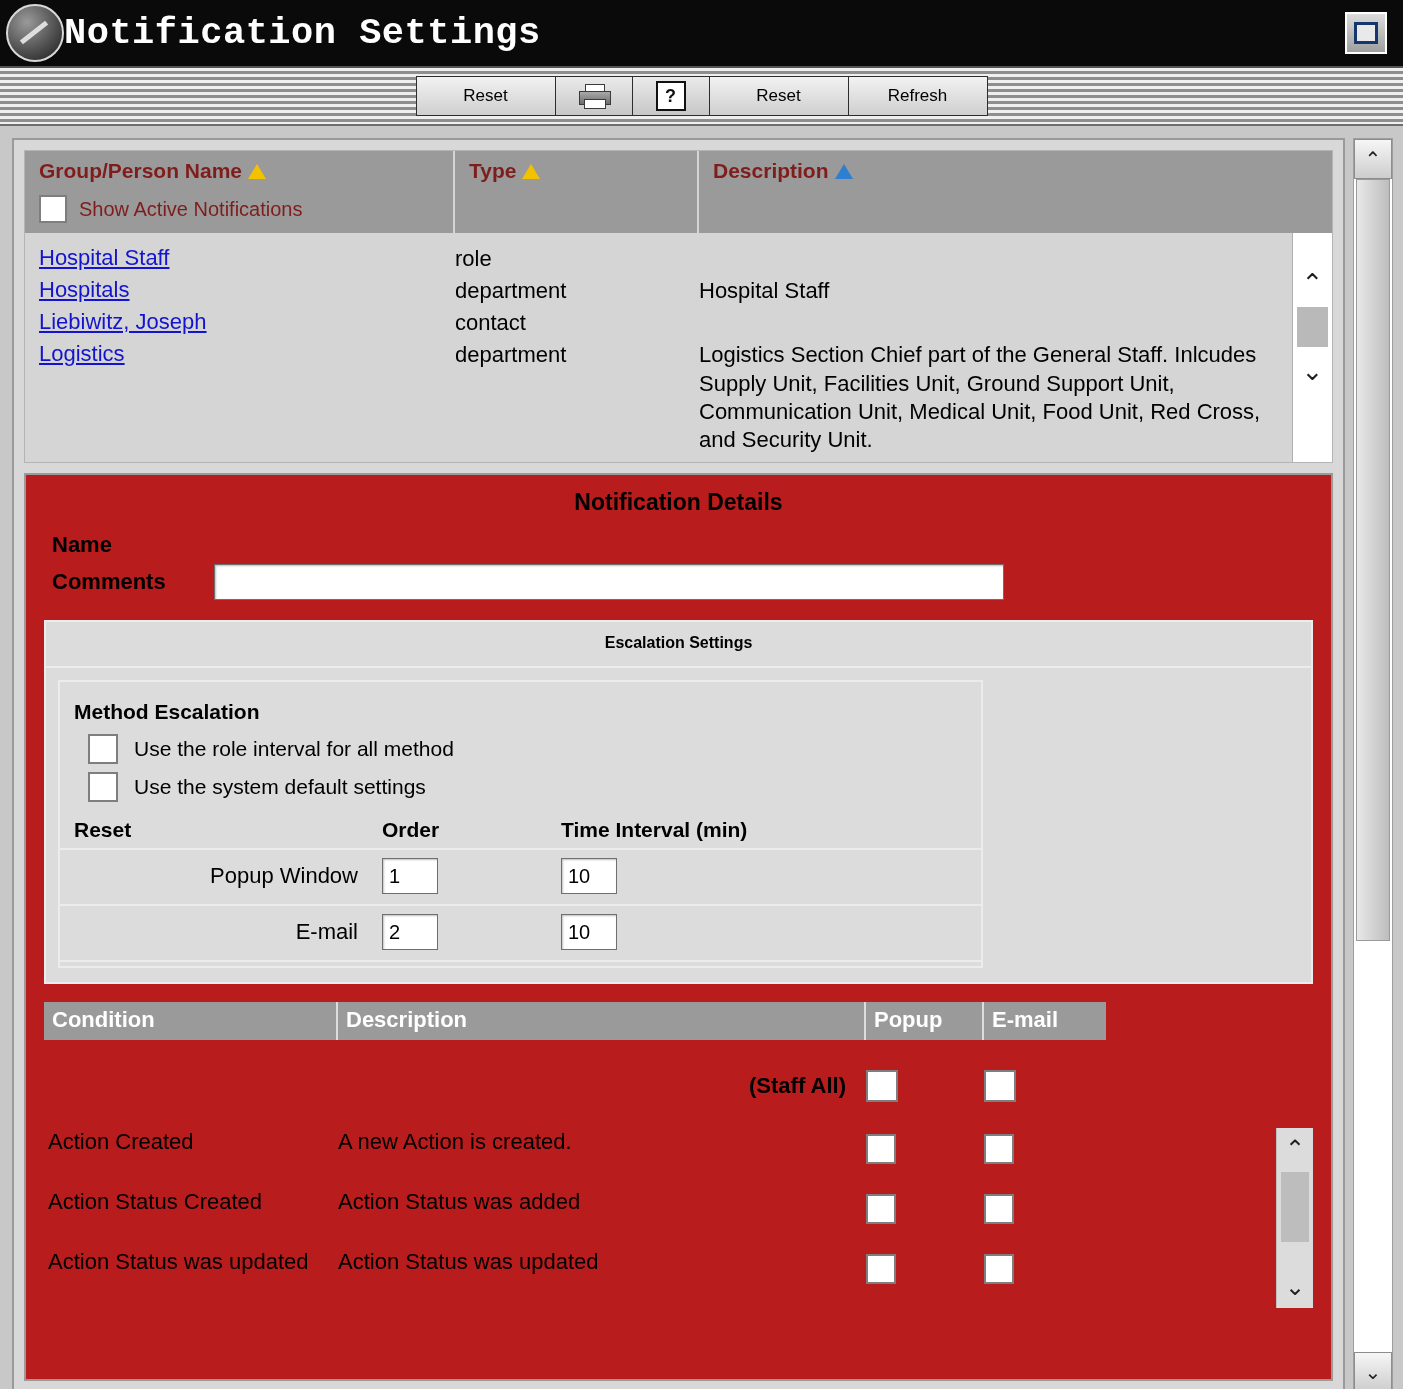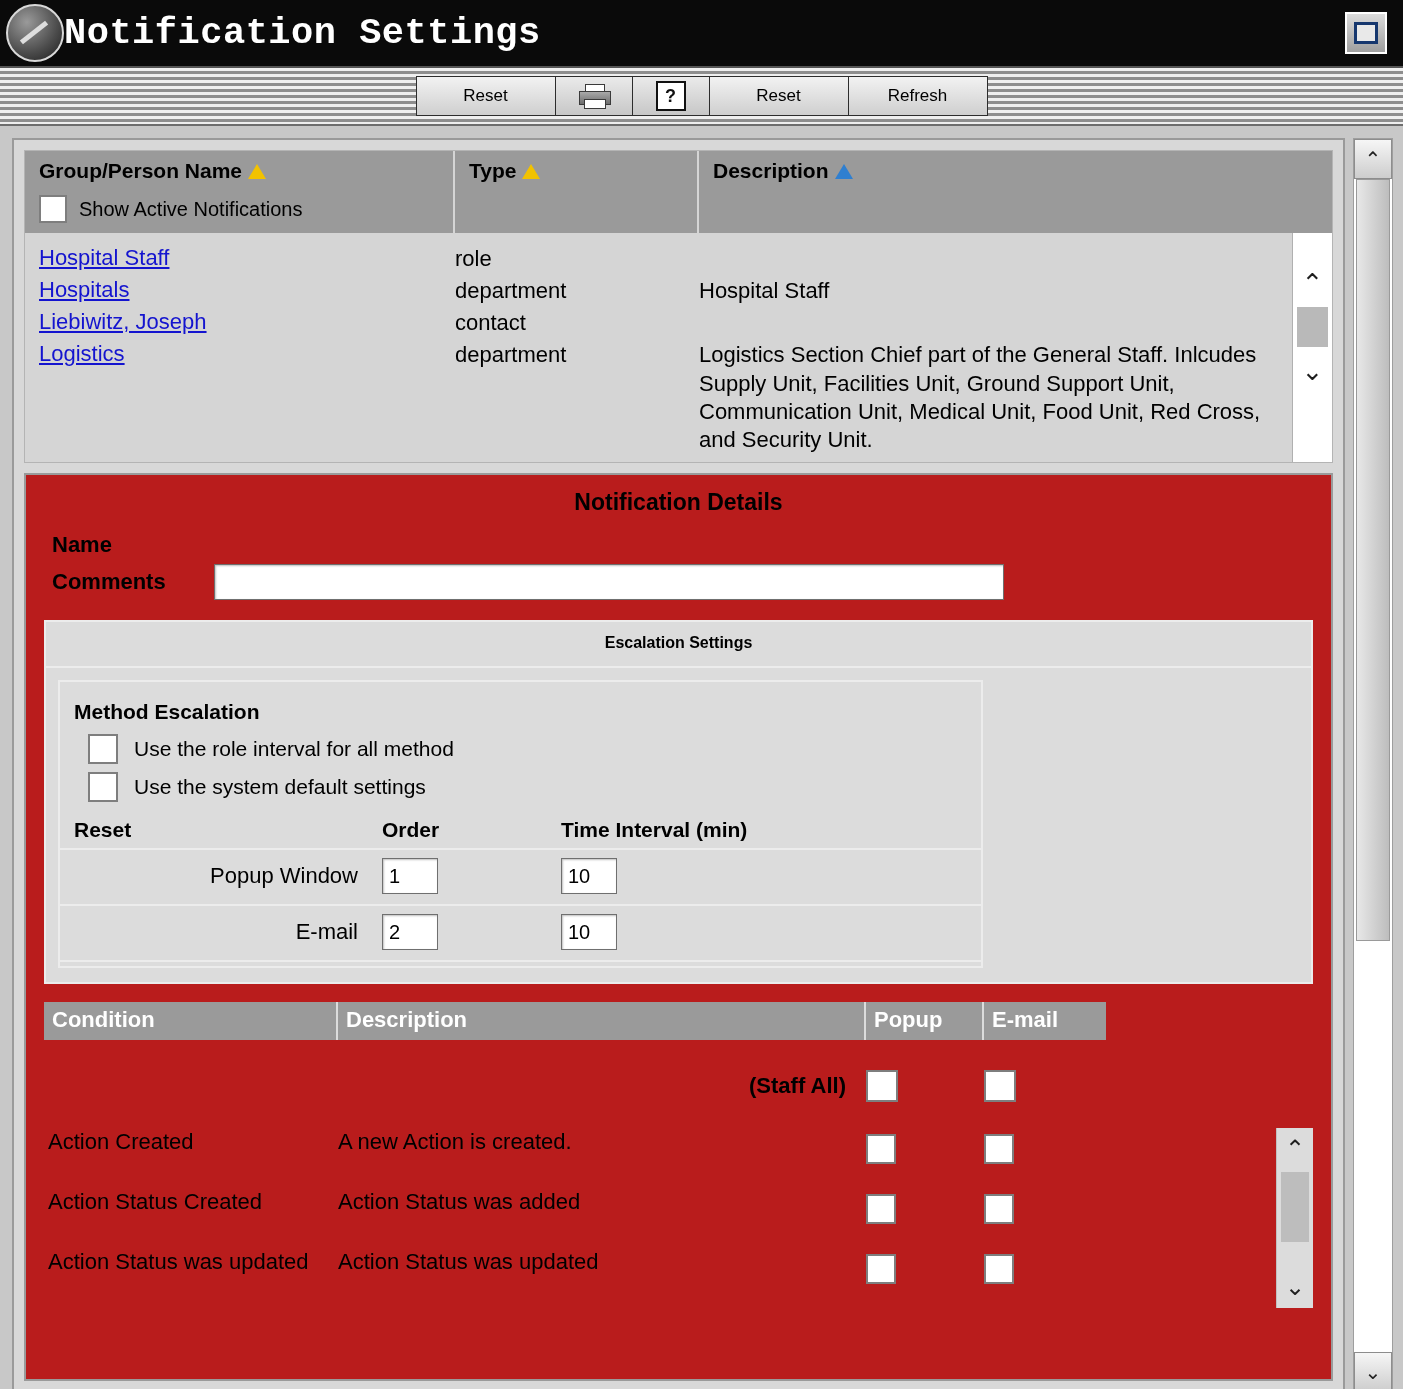--- a/index.html
+++ b/index.html
@@ -197,21 +197,21 @@
 
   
   .list-panel {
     border: 1px solid #b4b4b4;
     background: #d5d5d5;
     margin-bottom: 10px;
   }
   .list-header {
     display: flex;
     background: #9a9a9a;
-    color: #000000;
+    color: #7f1d1d;
   }
   .lh-cell {
     padding: 8px 10px 10px 14px;
     font-size: 21px;
     font-weight: bold;
     border-right: 2px solid #d5d5d5;
     box-sizing: border-box;
   }
   .lh-cell.c1 { width: 430px; }
   .lh-cell.c2 { width: 244px; }

